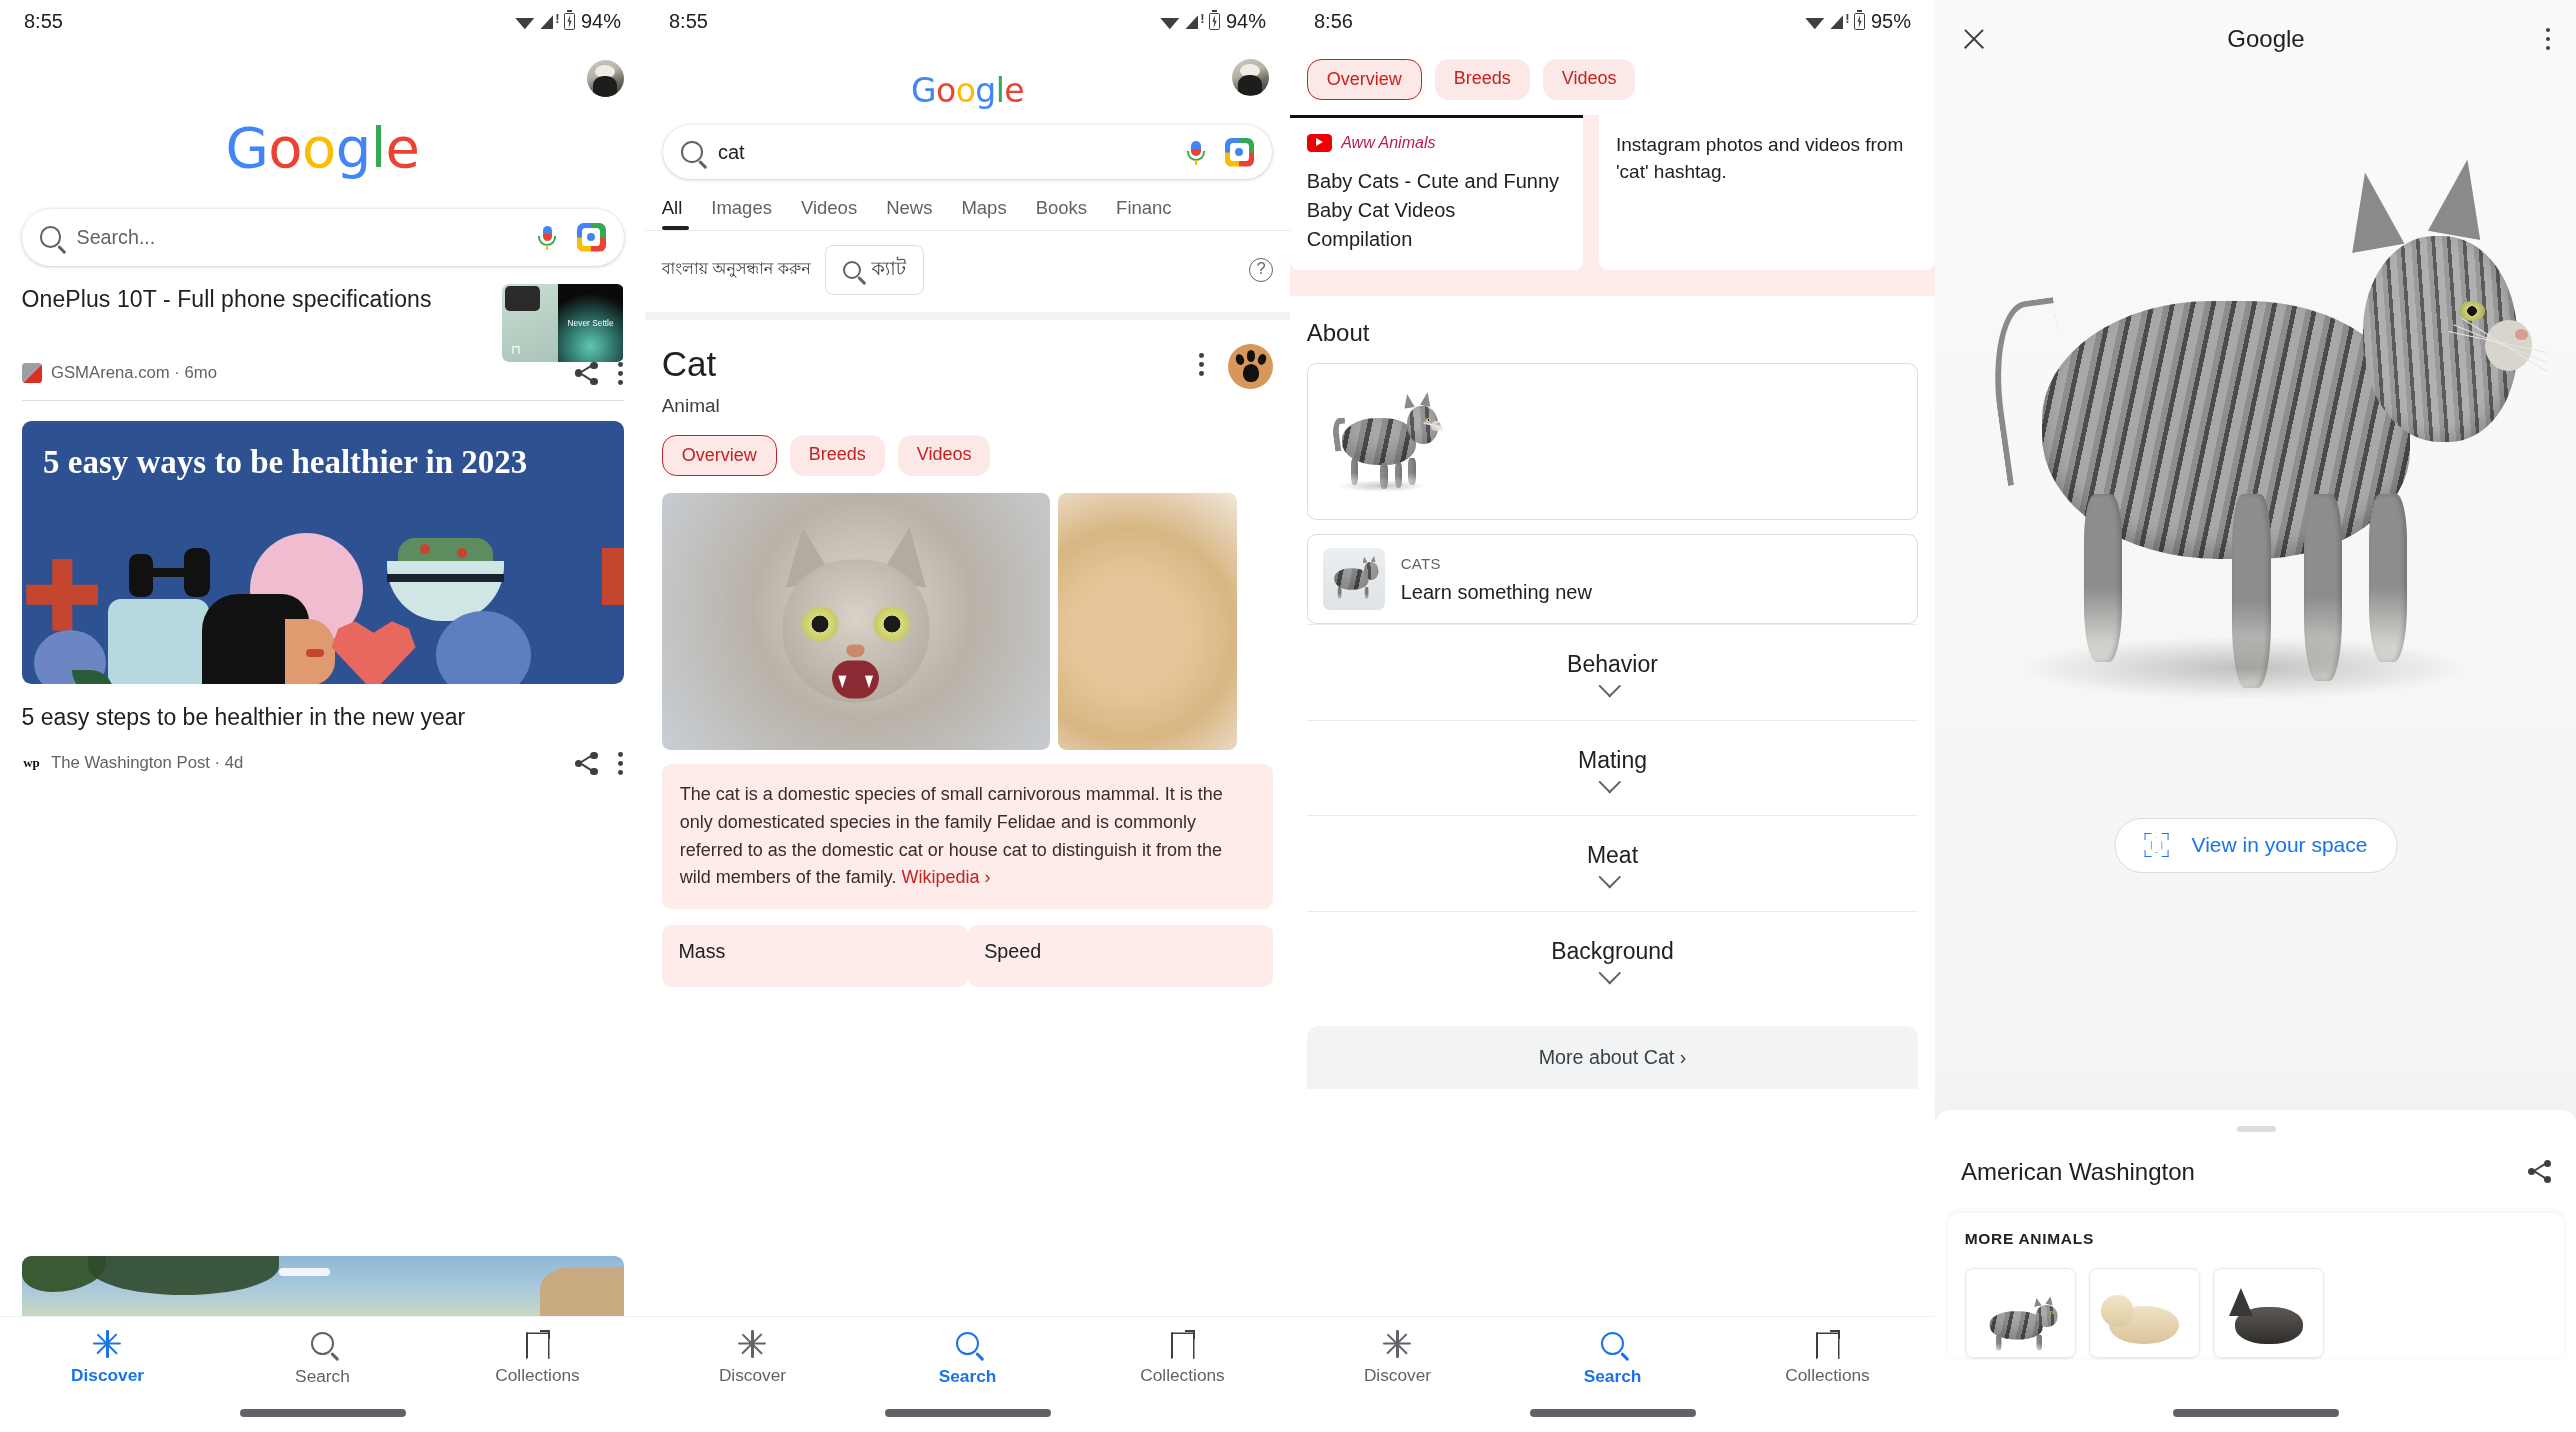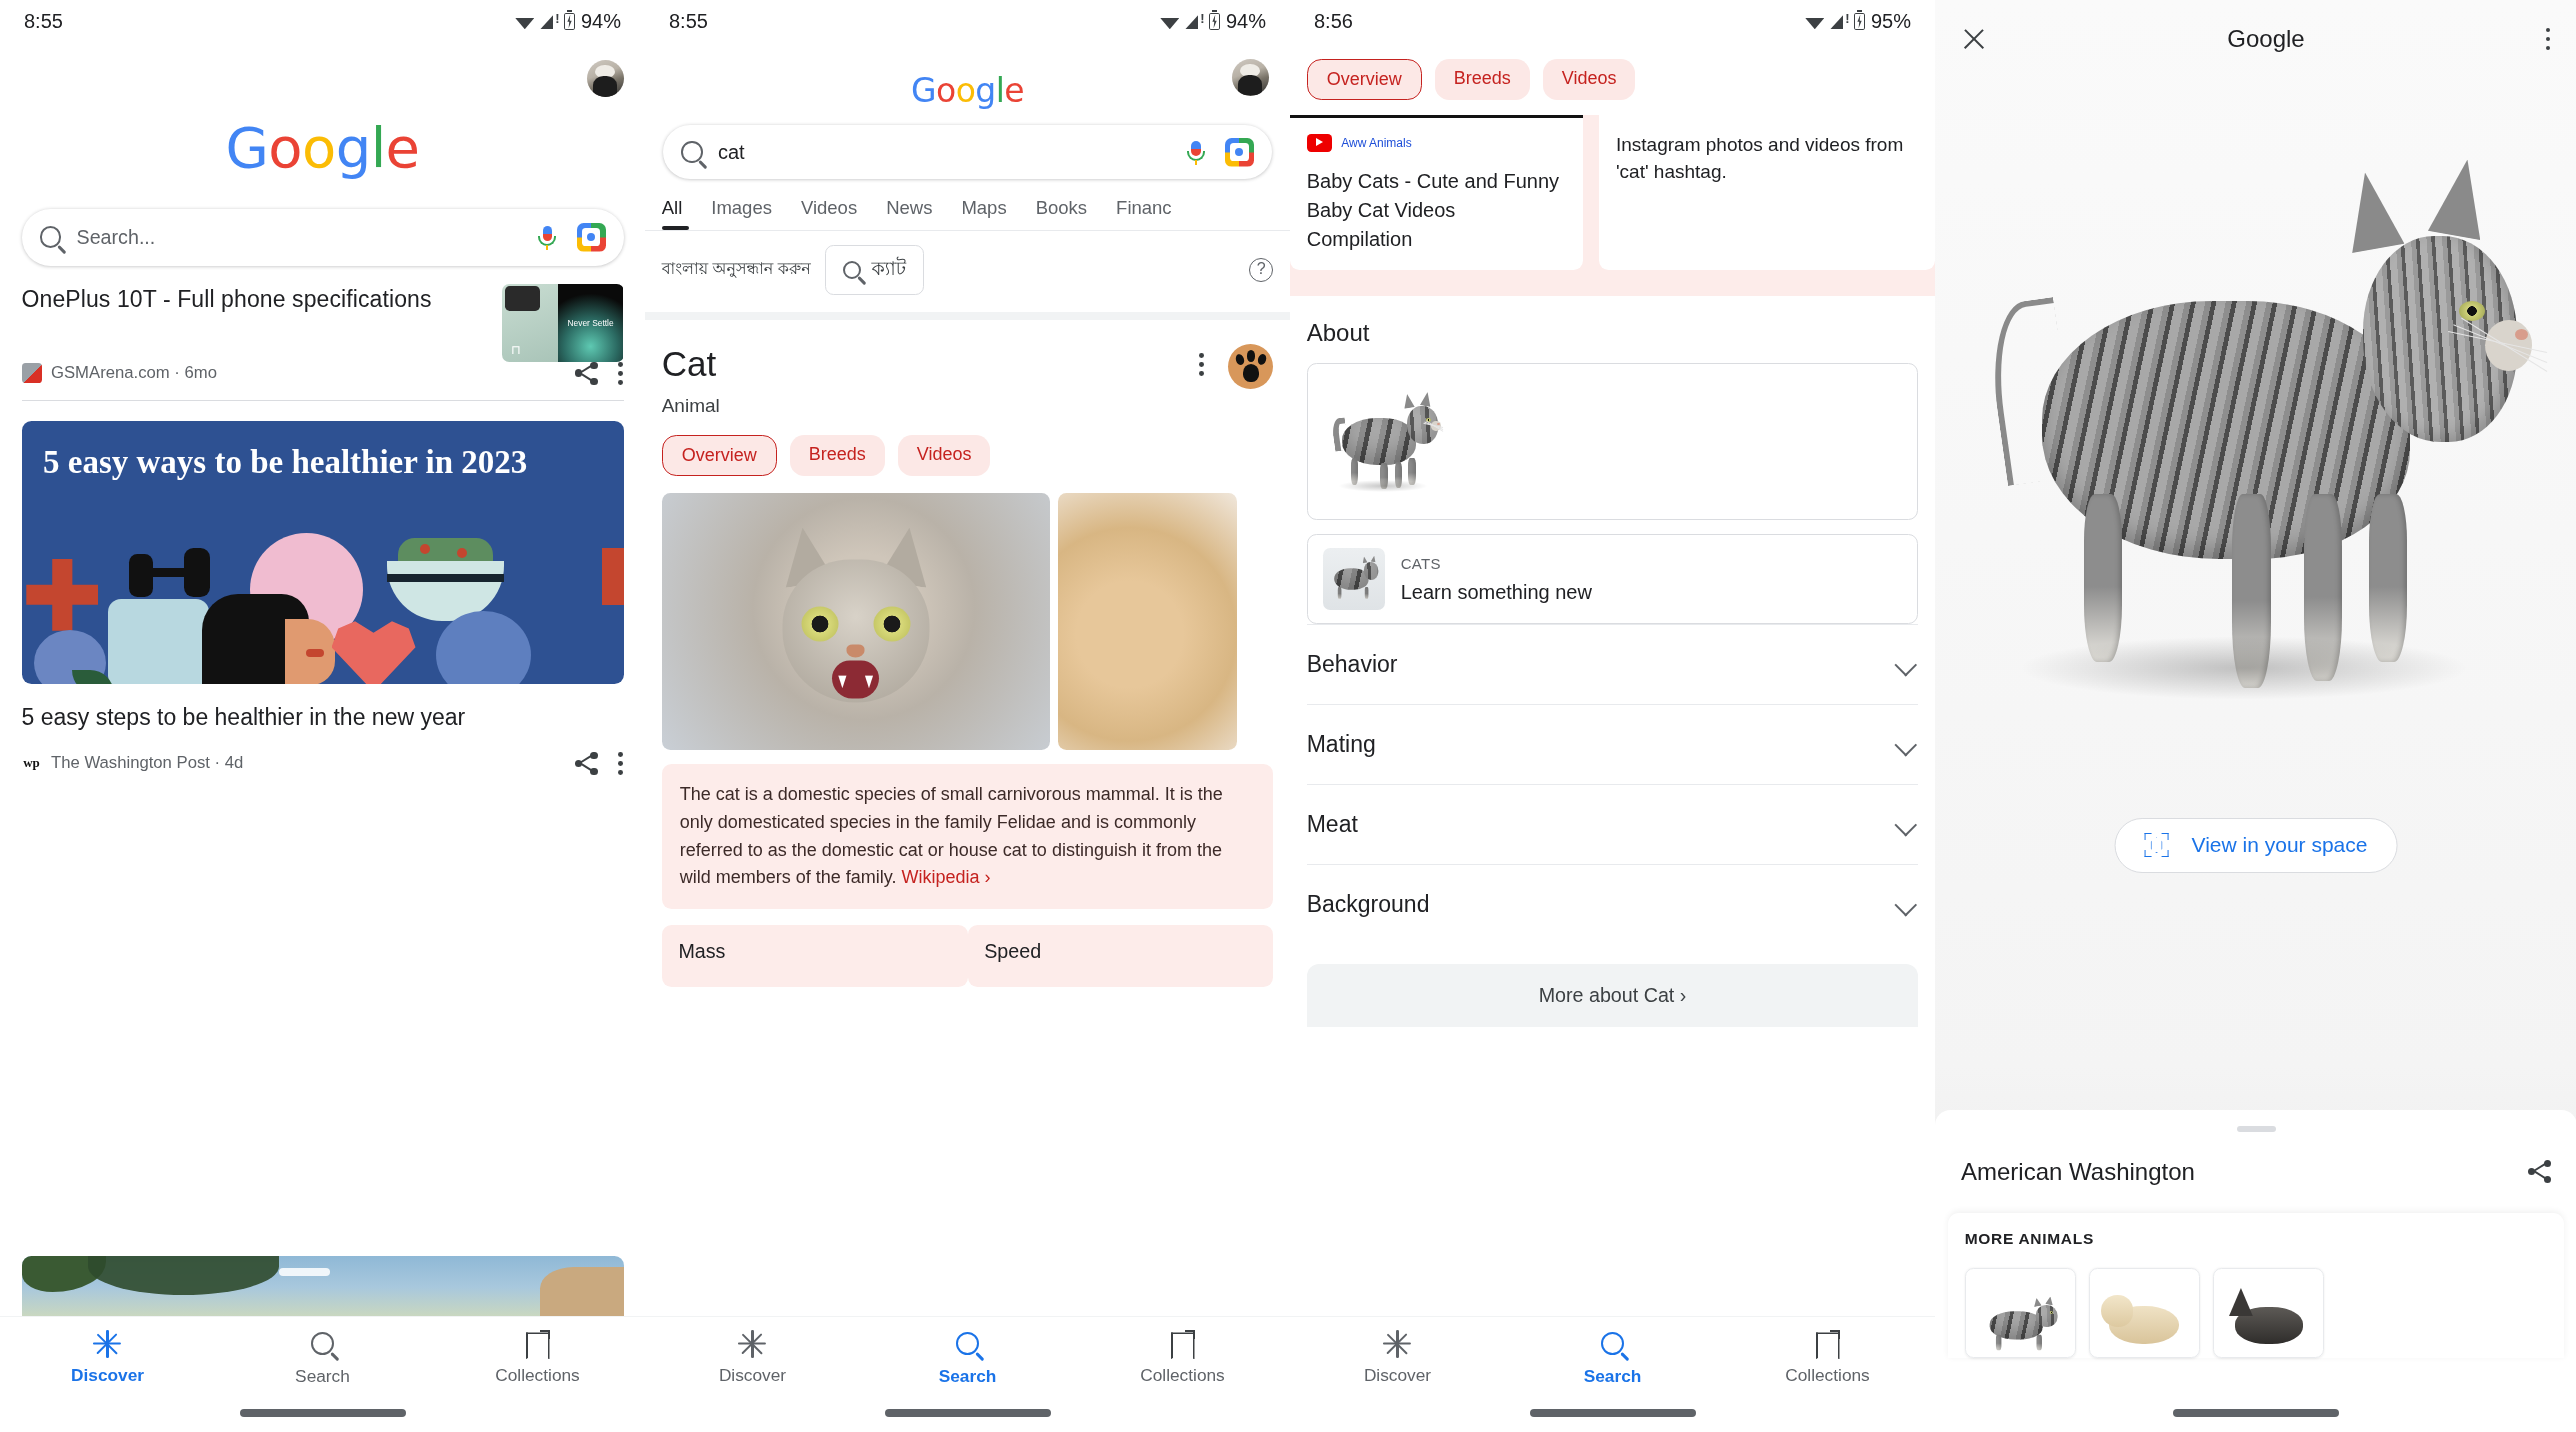--- a/index.html
+++ b/index.html
@@ -252,21 +252,21 @@
   
   .p3-chips { display:flex; gap: 13px; padding: 15.5px 16.7px 15.5px 16.7px; background:#fff; }
   .p3-cards { display:flex; gap: 16.7px; background:#fdecea; padding: 0 0 26px 0; }
   .p3-card { background:#fff; border-radius: 0 0 9.5px 9.5px; padding: 15.5px 16.7px; }
   .p3-card.a { width: 310px; border-top: 3.6px solid #111; }
   .p3-card.b { width: 356px; }
   .yt-row { display:flex; align-items:center; gap:9.5px; }
   .yt-ic { width:25px; height:18px; background:#e00; border-radius:4.2px; position:relative; flex:0 0 auto; }
   .yt-ic::after{ content:""; position:absolute; left:9.5px; top:4.8px; border-left:7.8px solid #fff;
     border-top:4.2px solid transparent; border-bottom:4.2px solid transparent; }
-  .yt-name { font-size: 12px; color:#1d4ed8; }
+  .yt-name { font-size: 16px; color:#be185d;font-style:italic; }
   .p3-card .ttl { font-size: 20px; line-height:1.45; color:#202124; margin-top: 15.5px; }
   .p3-card .body { font-size: 19px; line-height:1.45; color:#202124; }
   .about-h { font-size: 24px; color:#202124; padding: 23px 16.7px 0 16.7px; }
   .abox { margin: 16.7px 16.7px 0 16.7px; border:0.6px solid #dadce0; border-radius: 9.5px;
     padding: 18px; display:flex; align-items:flex-start; gap: 10.7px; }
   .abox .txt { font-size: 20px; line-height:1.42; color:#202124; flex:1; }
   .btn3d { display:inline-flex; align-items:center; gap:10.7px; border:0.6px solid #dadce0;
     border-radius: 21.5px; padding: 9.5px 19px; margin-top: 18px; }
   .btn3d .lbl { font-size: 18.5px; color:#202124; }
   .cube { width: 24px; height: 24px; position: relative; flex:0 0 auto; }
@@ -278,21 +278,21 @@
   .cube .dia { position:absolute; left:6px; top:4.2px; width:12px; height:15.5px;
     border:1.8px solid #1a73e8; clip-path: polygon(50% 0,100% 28%,100% 72%,50% 100%,0 72%,0 28%); }
   .cat3d-mini { width: 119px; height: 119px; position: relative; flex:0 0 auto; }
   .learncard { margin: 14.3px 16.7px 0 16.7px; border:0.6px solid #dadce0; border-radius:9.5px;
     padding: 13px 15.5px; display:flex; align-items:center; gap: 15.5px; }
   .learnthumb { width:62px; height:62px; border-radius:7.2px; flex:0 0 auto;
     background: linear-gradient(180deg,#eceff1 0%, #dfe3e6 100%); position:relative; overflow:hidden;}
   .learncard .kicker { font-size: 15px; color:#5f6368; letter-spacing:0.3px; }
   .learncard .lbl { font-size: 20px; color:#202124; margin-top: 9.5px; }
   .acc { margin: 0 16.7px; border-top:0.6px solid #e8eaed; display:flex; align-items:center;
-    justify-content:space-between; padding: 26px 0; }
+    justify-content:space-between; padding: 26px 0; flex-direction: column; }
   .acc .lbl { font-size: 23px; color:#202124; }
   .chev { width: 15.5px; height: 15.5px; border-right:2.4px solid #5f6368; border-bottom:2.4px solid #5f6368;
     transform: rotate(45deg); margin-right: 4.8px; }
   .moreabout { margin: 20px 16.7px 0 16.7px; background:#f1f3f4; border-radius:12px 12px 0 0;
     padding: 20px 0; text-align:center; font-size:19.7px; color:#3c4043; }
 
   
   .p4-top { height: 1241px; background: linear-gradient(180deg,#fafafa 0%, #f4f4f4 86%, #eeeeee 100%);
     position: relative; }
   .p4-bar { display:flex; align-items:center; justify-content:space-between; padding: 25px 26px 0 26px; }

